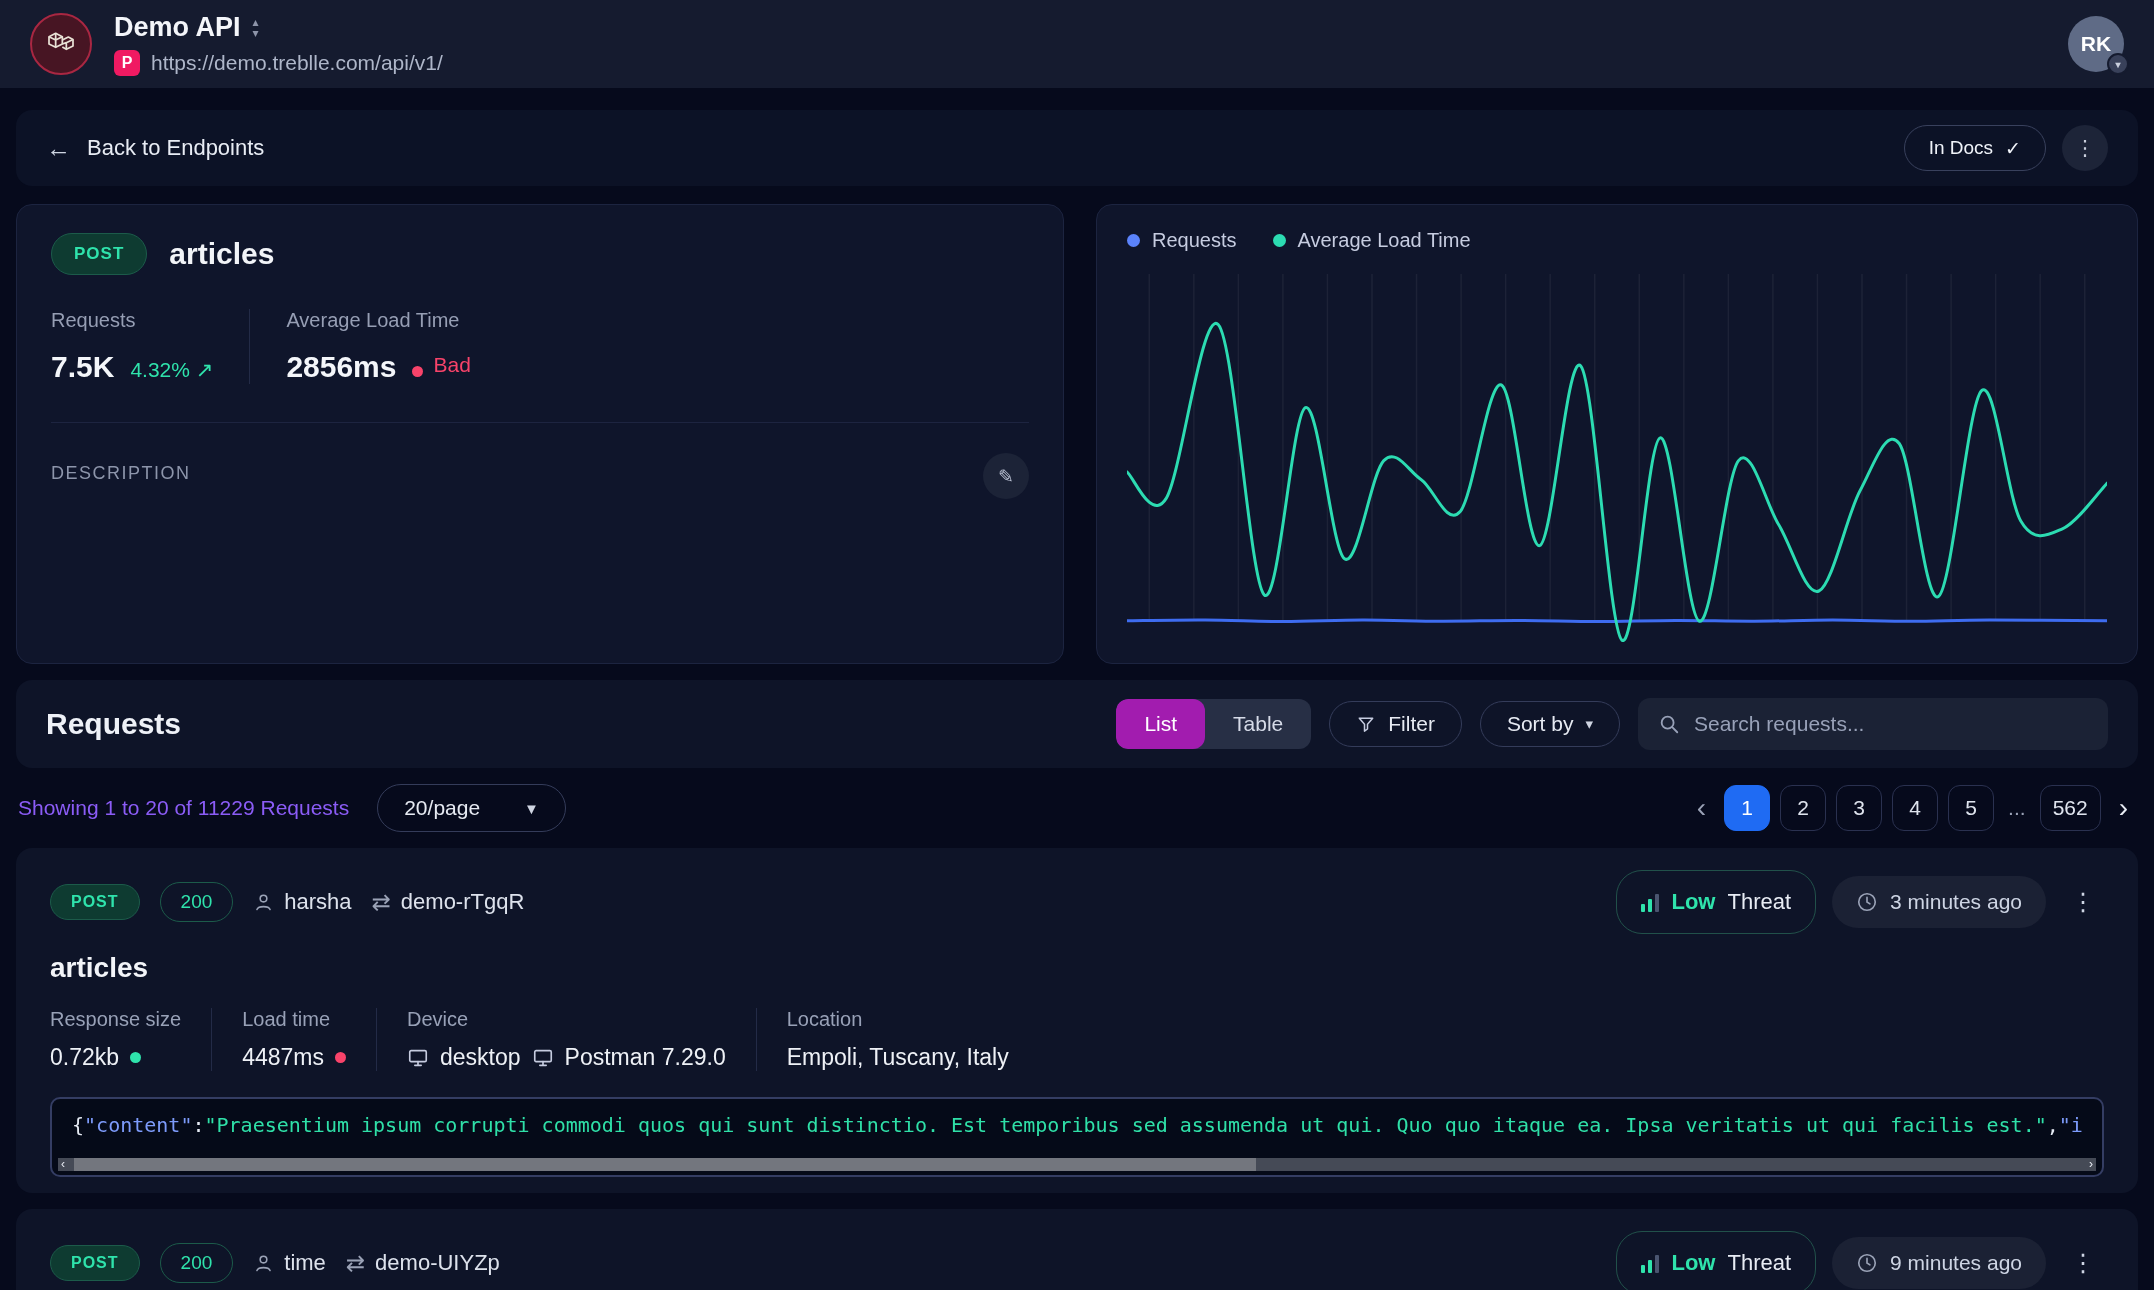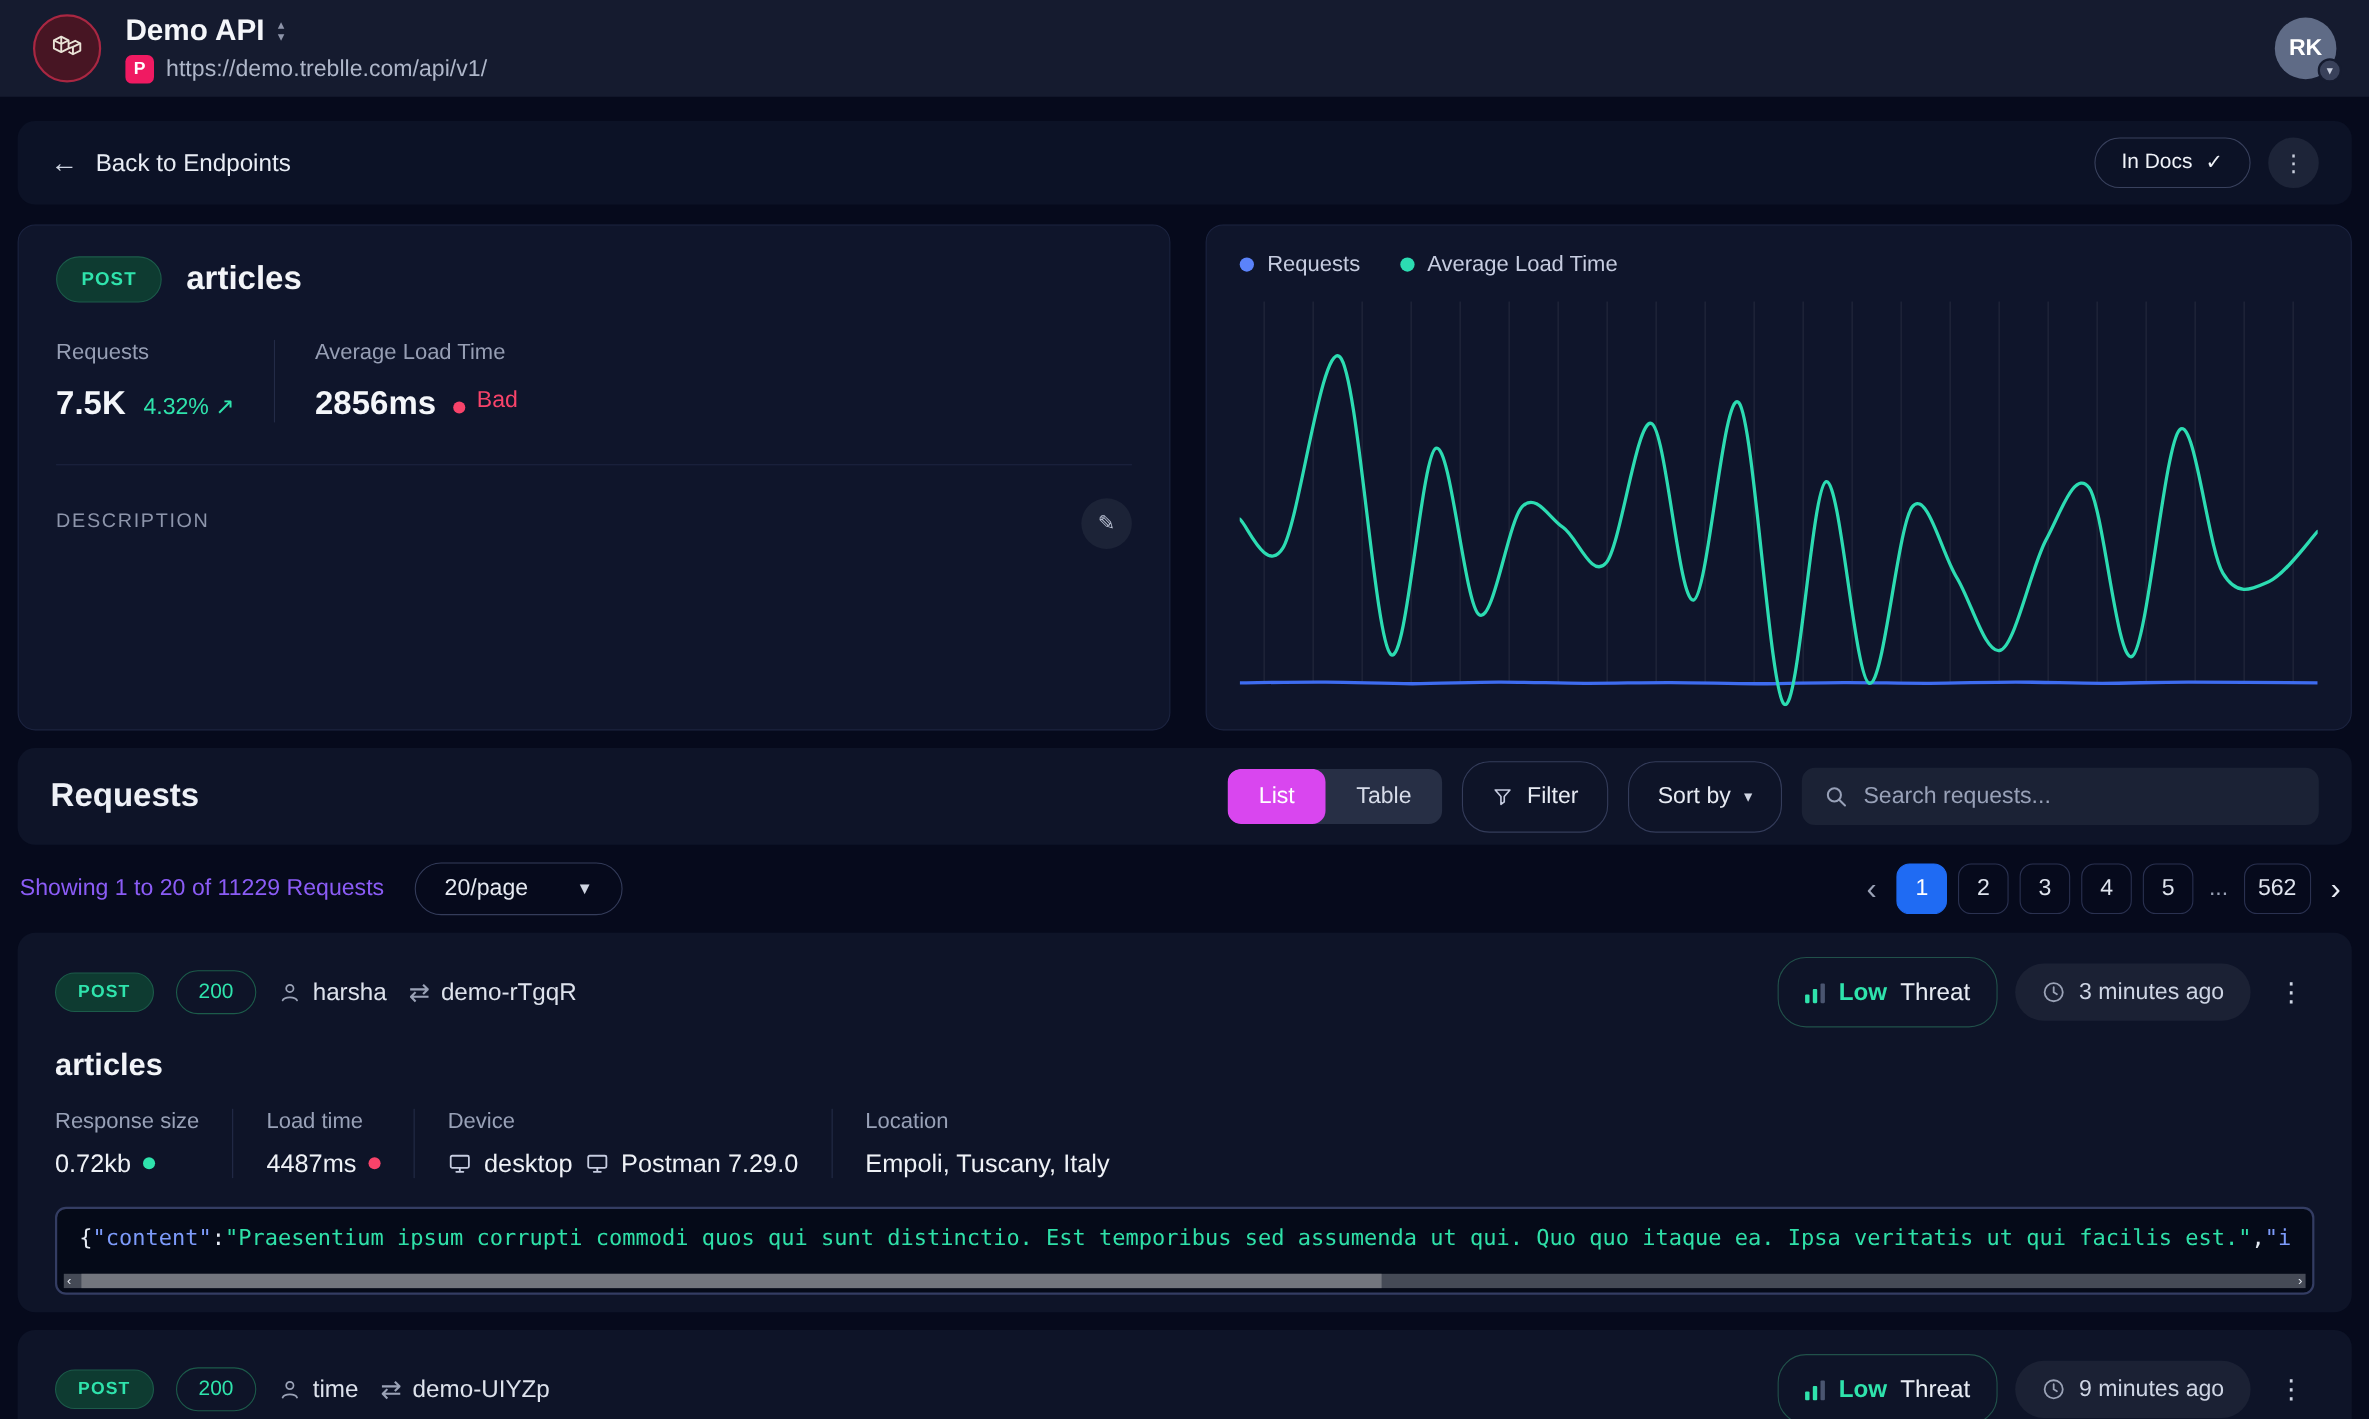--- a/index.html
+++ b/index.html
@@ -115,23 +115,23 @@
     display:flex; justify-content:space-between; align-items:center;
     padding:0 30px;
   }
   .req-title { font-size:30px; font-weight:600; }
   .controls { display:flex; align-items:center; gap:18px; }
   .seg { display:flex; background:#272f45; border-radius:12px; height:50px; overflow:hidden; }
   .seg-opt {
     padding:0 28px; display:flex; align-items:center;
     font-size:21px; color:#d6dbe8; border:none; background:transparent; border-radius:12px;
   }
-  .seg-opt.active { background:#d946ef; color:#fff; }
+  .seg-opt.active { background:#a21caf; color:#fff; }
   .pill-btn {
-    height:65px; border-radius:25px; border:1px solid #343c5a;
+    height:46px; border-radius:25px; border:1px solid #343c5a;
     background:transparent; color:#e6eaf2; font-size:21px;
     display:flex; align-items:center; gap:12px; padding:12px 26px;
   }
   .searchbox {
     width:470px; height:52px; border-radius:12px; background:#1b2235;
     display:flex; align-items:center; gap:14px; padding:0 20px;
   }
   .searchbox input {
     flex:1; background:transparent; border:none; outline:none;
     color:#c7cede; font-size:21px;

